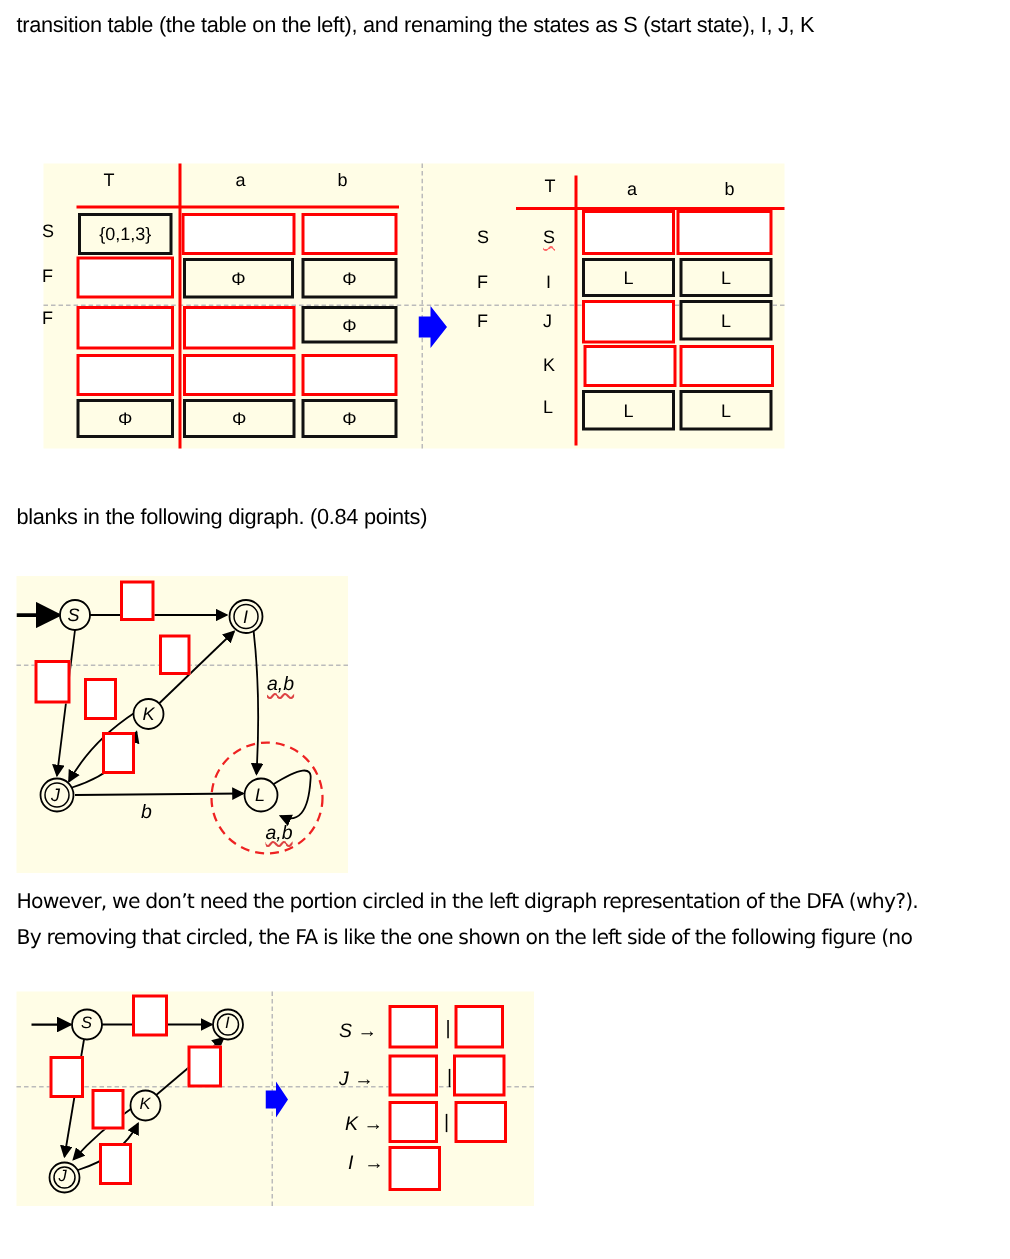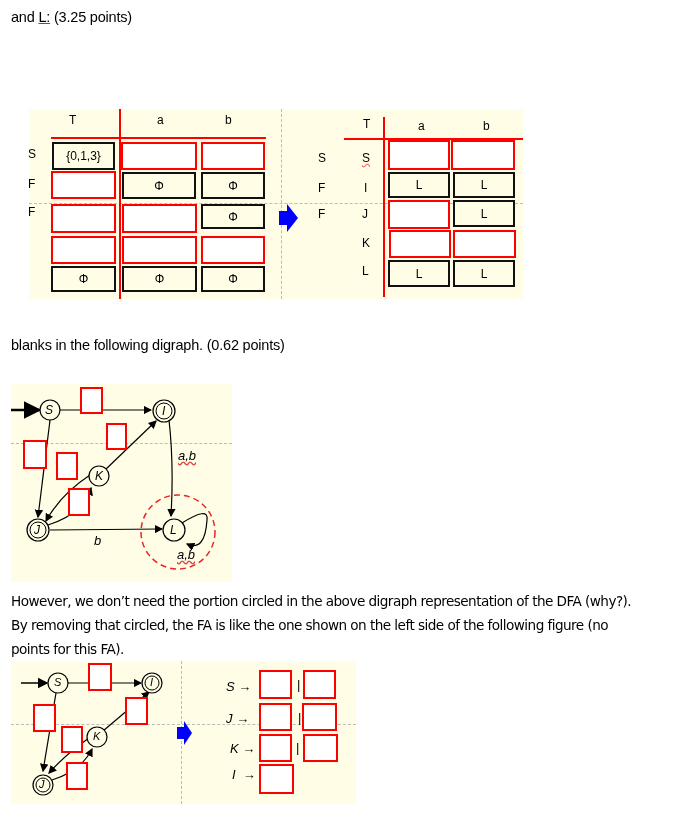--- a/index.html
+++ b/index.html
@@ -14,21 +14,21 @@
   .given { border:2px solid #111; background:#fffde6; }
   .lbl { position:absolute; font-size:12px; font-family:"Liberation Sans", sans-serif; }
   .dash-h { position:absolute; height:0; border-top:1px dashed #bbbbbb; }
   .dash-v { position:absolute; width:0; border-left:1px dashed #bbbbbb; }
   .gbox { position:absolute; box-sizing:border-box; border:2px solid #ff0000; background:#fff; }
 </style>
 </head>
 <body>
 
 <div class="para" style="top:5px;">
-  <div><span>and </span><span class="ulink">L:</span><span> (3.25 points)</span></div>
+  <div>transition table (the table on the left), and renaming the states as S (start state), I, J, K</div>
 </div>
 
 <div class="panel" style="left:29px; top:109px; width:494px; height:190px;">
   <div class="dash-h" style="left:0; top:94px; width:494px;"></div>
   <div class="dash-v" style="left:252px; top:0; height:190px;"></div>
 
   <div class="lbl" style="left:40px; top:4px;">T</div>
   <div class="lbl" style="left:128px; top:4px;">a</div>
   <div class="lbl" style="left:196px; top:4px;">b</div>
   <div class="abs" style="left:90px; top:0; width:0; height:190px; border-left:2px solid #ff0000;"></div>
@@ -84,21 +84,21 @@
   <div class="cell given" style="left:424px; top:63px; width:62px; height:26px;">L</div>
   <div class="cell blank" style="left:359px; top:91px; width:62px; height:29px;"></div>
   <div class="cell given" style="left:424px; top:91px; width:62px; height:27px;">L</div>
   <div class="cell blank" style="left:360px; top:121px; width:62px; height:28px;"></div>
   <div class="cell blank" style="left:424px; top:121px; width:63px; height:28px;"></div>
   <div class="cell given" style="left:359px; top:151px; width:62px; height:27px;">L</div>
   <div class="cell given" style="left:424px; top:151px; width:62px; height:27px;">L</div>
 </div>
 
 <div class="para" style="top:333px;">
-  <div>blanks in the following digraph. (0.62 points)</div>
+  <div>blanks in the following digraph. (0.84 points)</div>
 </div>
 
 <div class="panel" style="left:11px; top:384px; width:221px; height:198px;">
   <div class="dash-h" style="left:0; top:59px; width:221px;"></div>
   <svg class="abs" style="left:0; top:0;" width="221" height="198">
     <defs>
       <marker id="ah" markerWidth="7" markerHeight="7" refX="6" refY="3.5" orient="auto">
         <path d="M0,0 L7,3.5 L0,7 z" fill="#000"></path>
       </marker>
     </defs>
@@ -141,23 +141,22 @@
   <div class="lbl" style="left:166px; top:163px; font-size:13px; font-style:italic; text-decoration:underline wavy #dd4444;">a,b</div>
 
   <div class="gbox" style="left:69px; top:3px; width:23px; height:27px;"></div>
   <div class="gbox" style="left:95px; top:39px; width:21px; height:27px;"></div>
   <div class="gbox" style="left:12px; top:56px; width:24px; height:29px;"></div>
   <div class="gbox" style="left:45px; top:68px; width:22px; height:28px;"></div>
   <div class="gbox" style="left:57px; top:104px; width:22px; height:28px;"></div>
 </div>
 
 <div class="para2" style="top:589px;">
-  <div>However, we don’t need the portion circled in the above digraph representation of the DFA (why?).</div>
+  <div>However, we don’t need the portion circled in the left digraph representation of the DFA (why?).</div>
   <div>By removing that circled, the FA is like the one shown on the left side of the following figure (no</div>
-  <div>points for this FA).</div>
 </div>
 
 <div class="panel" style="left:11px; top:661px; width:345px; height:143px;">
   <div class="dash-h" style="left:0; top:63px; width:345px;"></div>
   <div class="dash-v" style="left:170px; top:0; height:143px;"></div>
   <svg class="abs" style="left:0; top:0;" width="170" height="143">
     <defs>
       <marker id="ah2" markerWidth="7" markerHeight="7" refX="6" refY="3.5" orient="auto">
         <path d="M0,0 L7,3.5 L0,7 z" fill="#000"></path>
       </marker>

